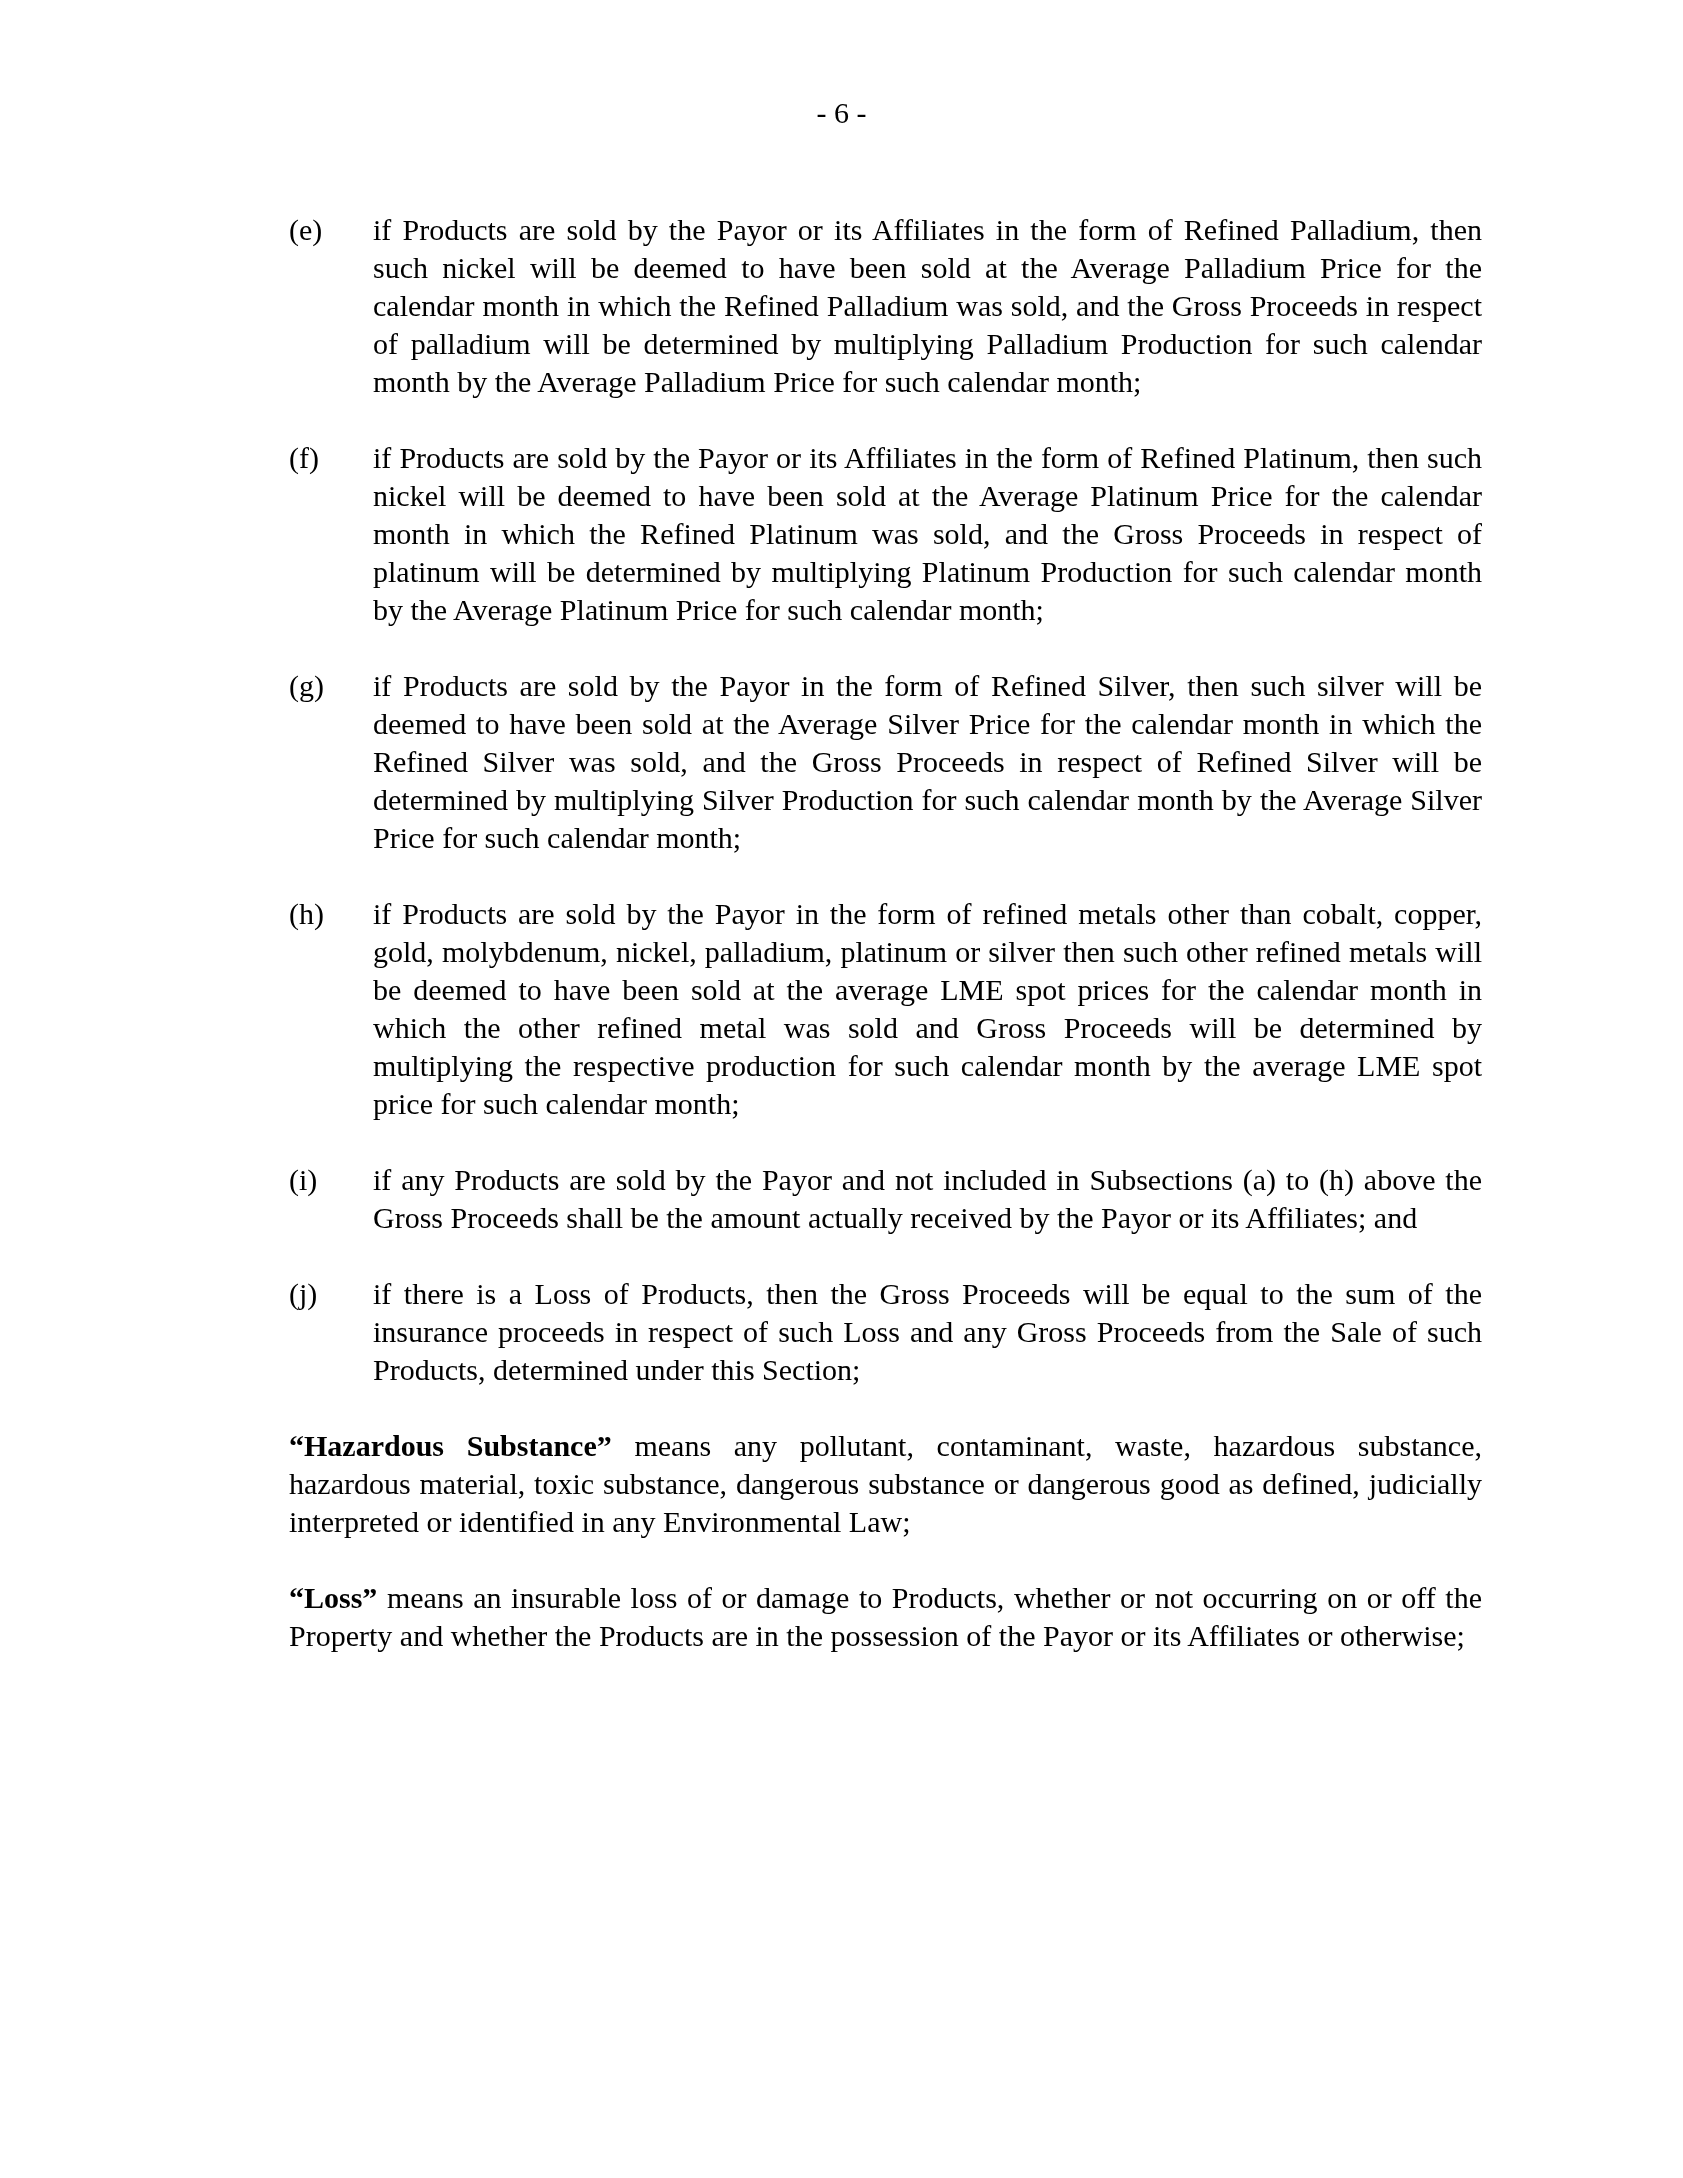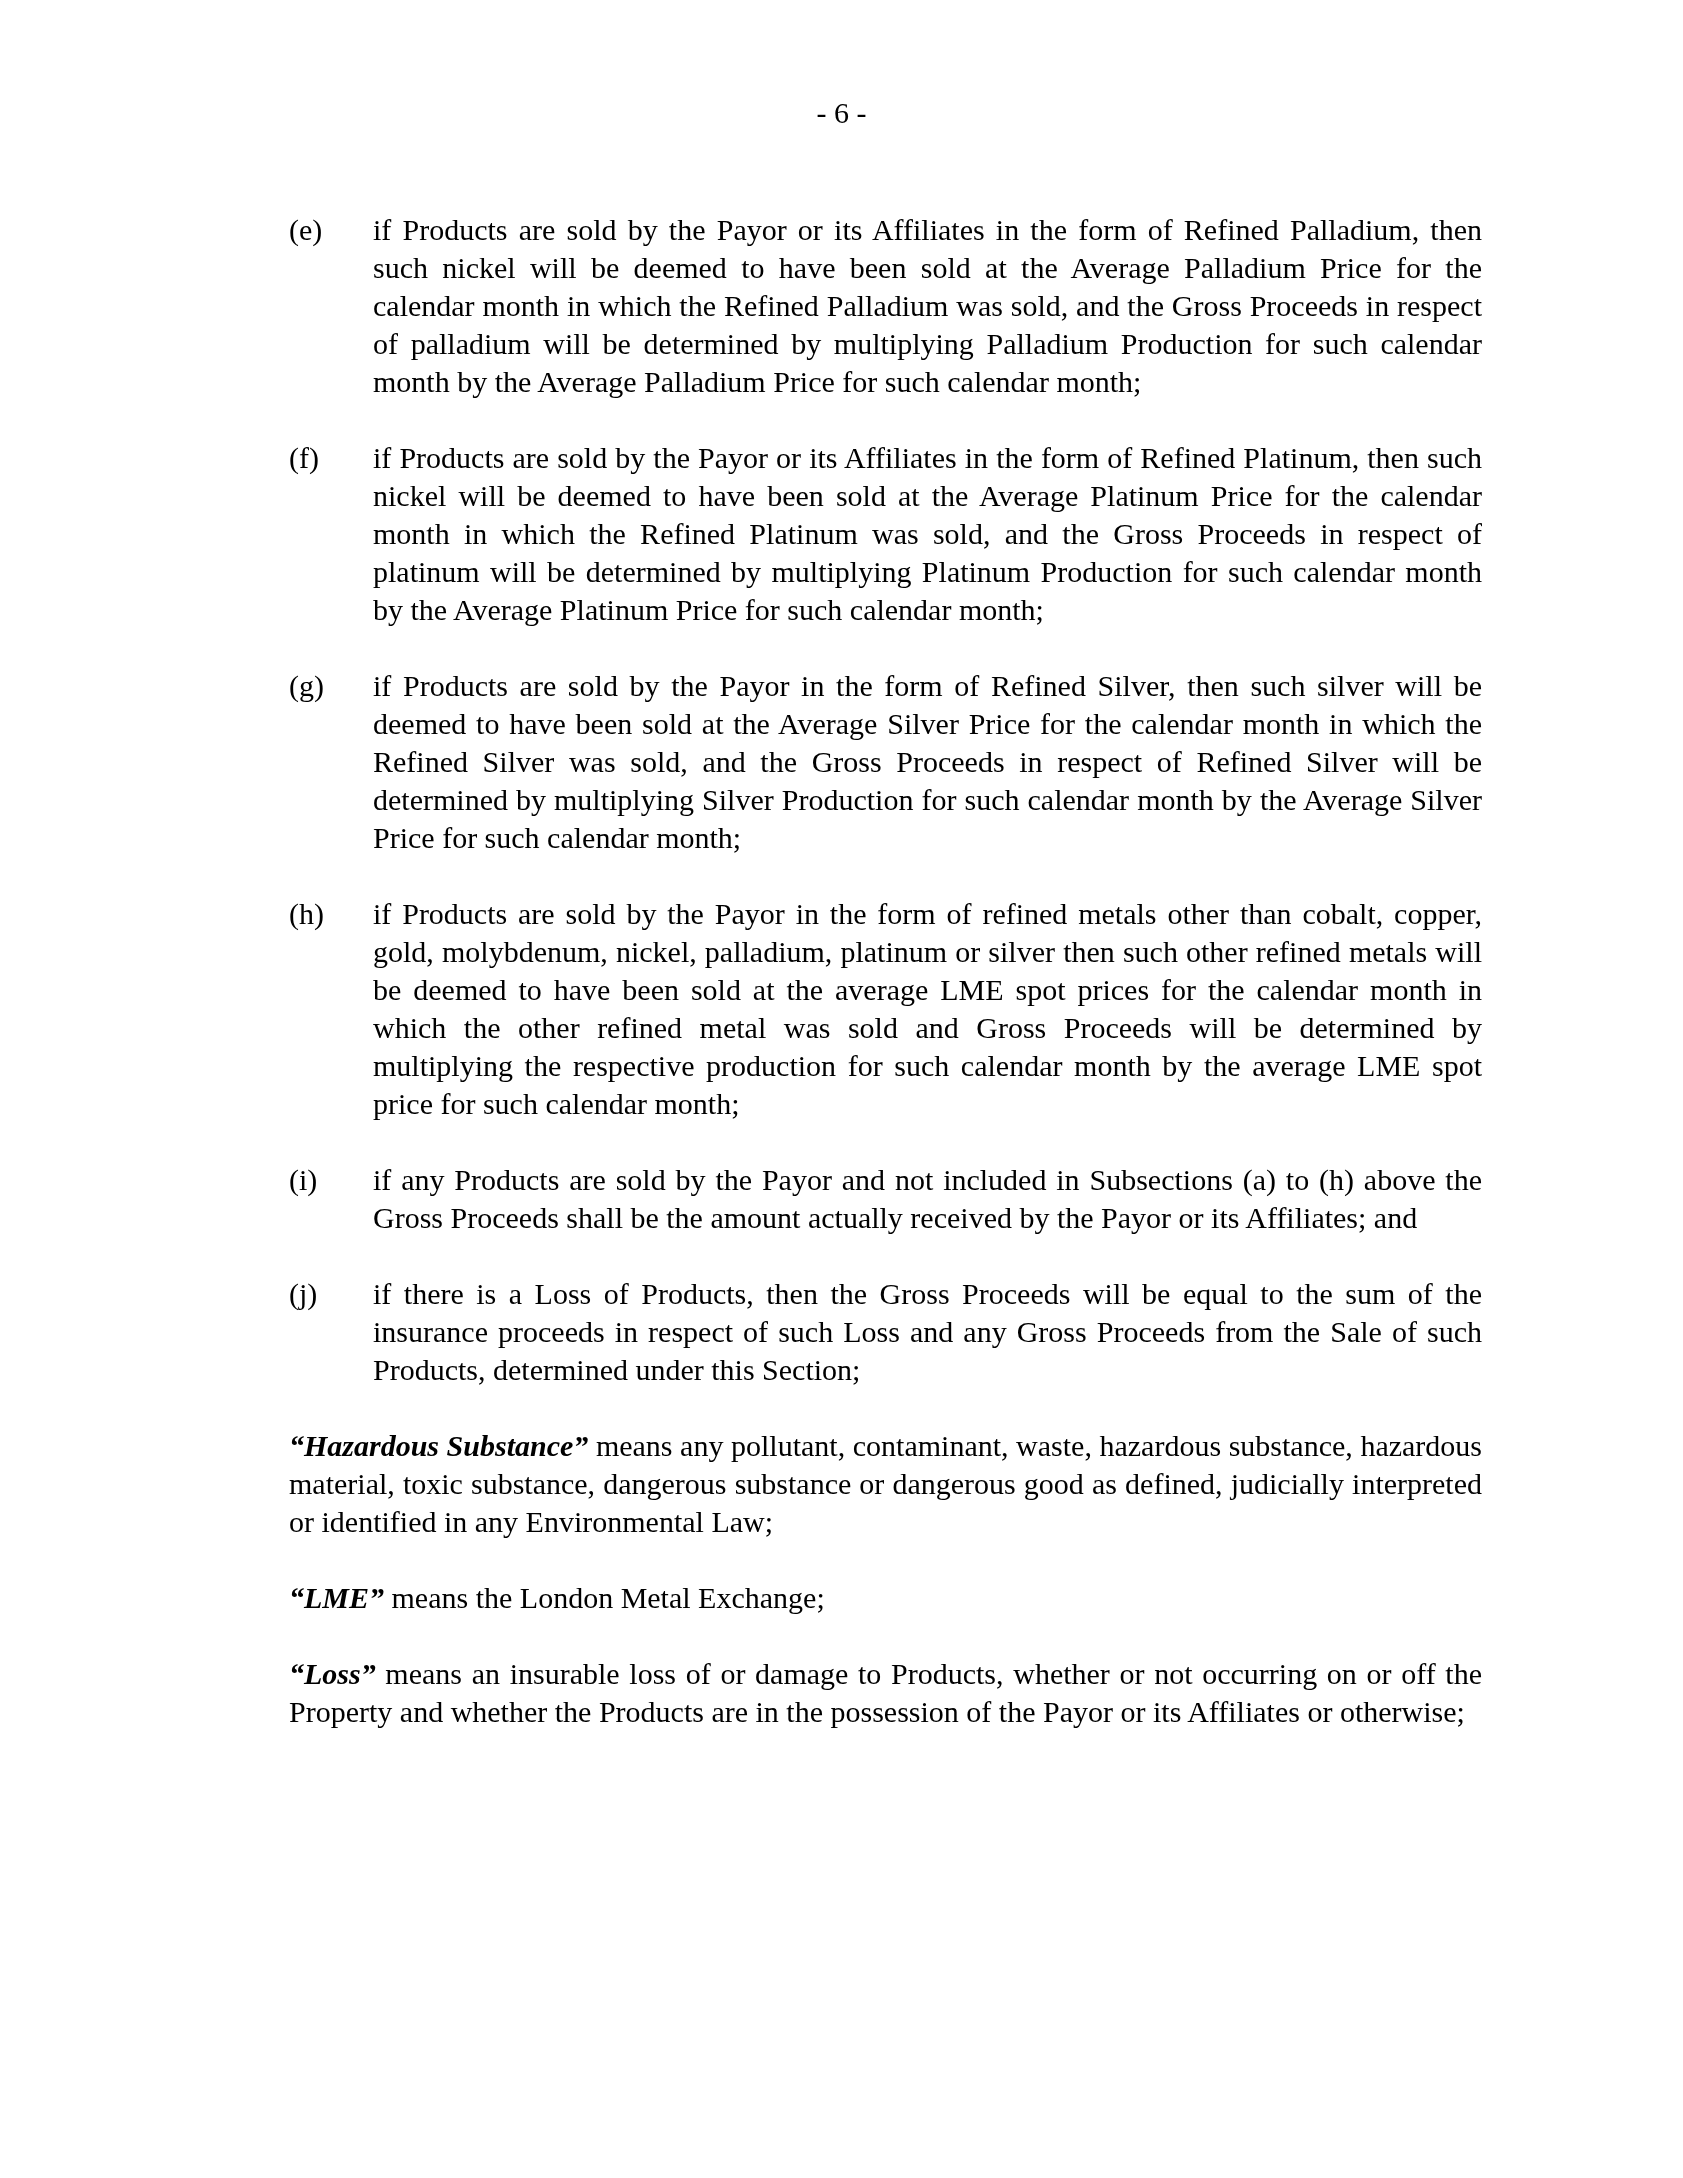--- a/index.html
+++ b/index.html
@@ -34,21 +34,20 @@
   .clause-body {
     flex: 1;
     text-align: justify;
   }
   .definition {
     margin: 0 0 38px 0;
     text-align: justify;
   }
   .term {
     font-weight: bold;
-    font-style: italic;
   }
 </style>
 </head>
 <body>
 
 <div class="page">
 
   <div class="page-number">- 6 -</div>
 
   <div>
@@ -75,19 +74,18 @@
     <div class="clause">
       <div class="clause-label">(j)</div>
       <div class="clause-body">if there is a Loss of Products, then the Gross Proceeds will be equal to the sum of the insurance proceeds in respect of such Loss and any Gross Proceeds from the Sale of such Products, determined under this Section;</div>
     </div>
   </div>
 
   <div>
     <p class="definition"><span class="term">“Hazardous Substance”</span><span> means any pollutant, contaminant, waste, hazardous substance, hazardous material, toxic substance, dangerous substance or dangerous good as defined, judicially interpreted or identified in any Environmental Law;</span></p>
 
 
-    <p class="definition"><span class="term">“LME”</span><span> means the London Metal Exchange;</span></p>
 
     <p class="definition"><span class="term">“Loss”</span><span> means an insurable loss of or damage to Products, whether or not occurring on or off the Property and whether the Products are in the possession of the Payor or its Affiliates or otherwise;</span></p>
   </div>
 
 </div>
 
 
 </body></html>

